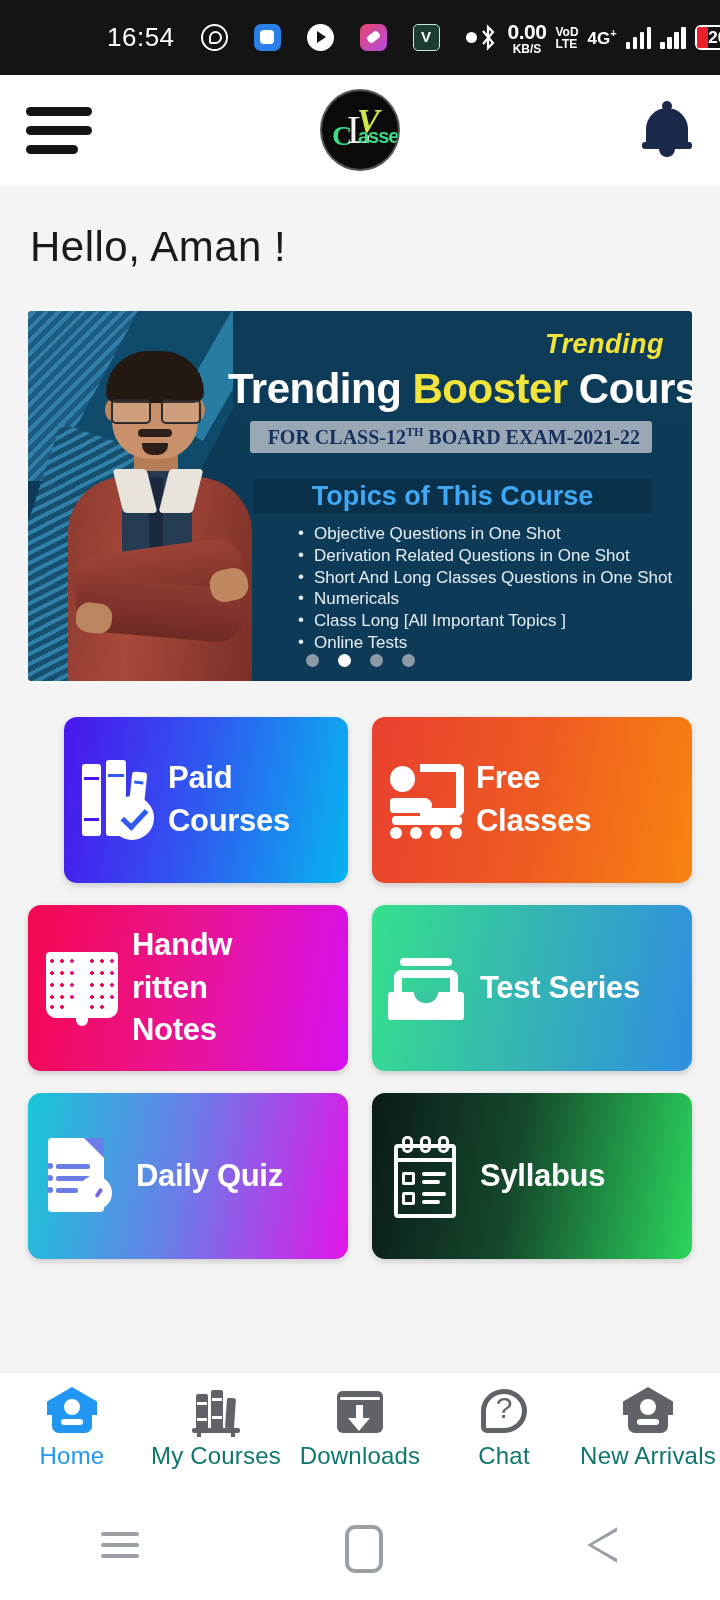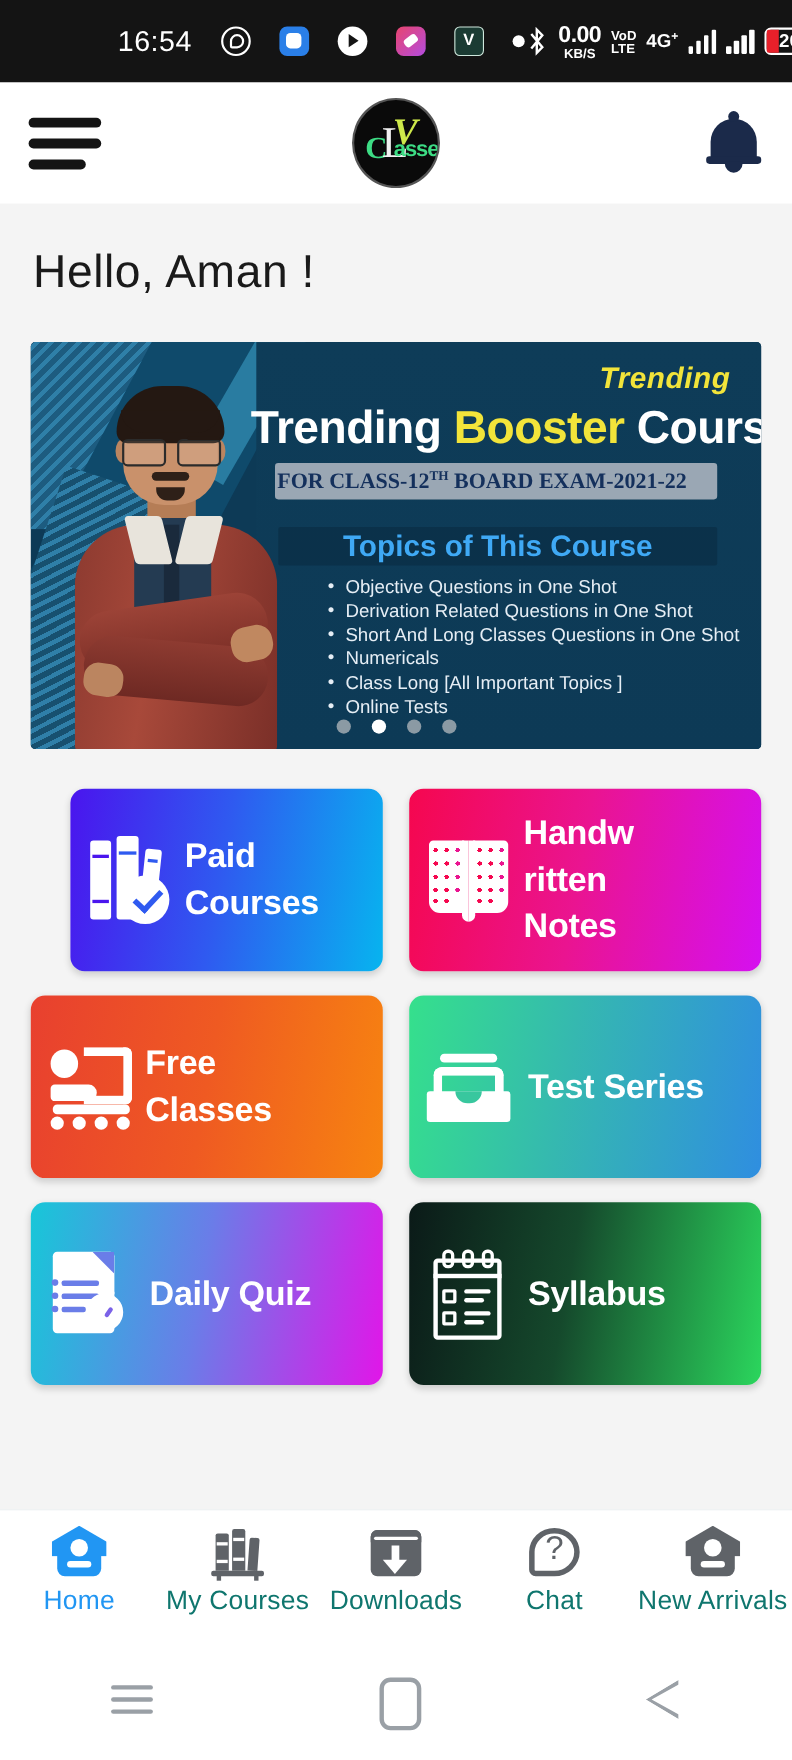--- a/index.html
+++ b/index.html
@@ -135,21 +135,21 @@
   .bnr-title {
     position:absolute; left:200px; right:14px; top:54px;
     text-align:center; font-size:42px; font-weight:700; color:#fff;
     letter-spacing:-.5px; white-space:nowrap;
   }
   .bnr-title .hl { color:#f2e43a; }
   .bnr-sub {
     position:absolute; left:222px; right:40px; top:110px;
     background:#9aa7b4; color:#14305c;
     font-family:"Liberation Serif", serif; font-weight:700;
-    font-size:20px; text-align:left; padding:4px 2px; border-radius:3px;
+    font-size:20px; text-align:right; padding:4px 12px; border-radius:3px;
     letter-spacing:0px; white-space:nowrap;
   }
   .bnr-sub sup { font-size:12px; }
   .bnr-topics-hd {
     position:absolute; left:225px; right:40px; top:168px; text-align:center;
     font-size:27px; font-weight:700; color:#3fa9f5;
     background:rgba(10,42,64,.55); padding:2px 0; border-radius:2px;
   }
   .bnr-list { position:absolute; left:268px; top:212px; right:10px; }
   .bnr-list li { list-style:none; color:#e6eef5; font-size:17px; line-height:1.28; position:relative; padding-left:18px; white-space:nowrap; }
@@ -438,53 +438,53 @@
               <span class="b3"></span>
             </div>
           <div class="i-check"></div>
         </div>
         <div class="tlabel">
           <div>Paid</div>
             <div>Courses</div>
         </div>
       </div>
 
-      <div class="tile t-notes">
-        <div class="ticon">
-          <div class="i-open">
-              <span class="pg l"></span>
-              <span class="pg r"></span>
-              <span class="spine"></span>
-            </div>
-        </div>
-        <div class="tlabel">
-          <div>Handw</div>
-            <div>ritten</div>
-            <div>Notes</div>
-        </div>
-      </div>
-
       <div class="tile t-free">
         <div class="ticon">
           <div class="i-class">
             <span class="head"></span>
               <span class="bar"></span>
               <span class="scr"></span>
               <span class="base"></span>
             <span class="dots">
                 <i></i>
                 <i></i>
                 <i></i>
                 <i></i>
               </span>
           </div>
         </div>
         <div class="tlabel">
           <div>Free</div>
             <div>Classes</div>
+        </div>
+      </div>
+
+      <div class="tile t-notes">
+        <div class="ticon">
+          <div class="i-open">
+              <span class="pg l"></span>
+              <span class="pg r"></span>
+              <span class="spine"></span>
+            </div>
+        </div>
+        <div class="tlabel">
+          <div>Handw</div>
+            <div>ritten</div>
+            <div>Notes</div>
         </div>
       </div>
 
       <div class="tile t-test">
         <div class="ticon">
           <div class="i-tray">
               <span class="top"></span>
               <span class="arc"></span>
               <span class="box"></span>
             </div>

